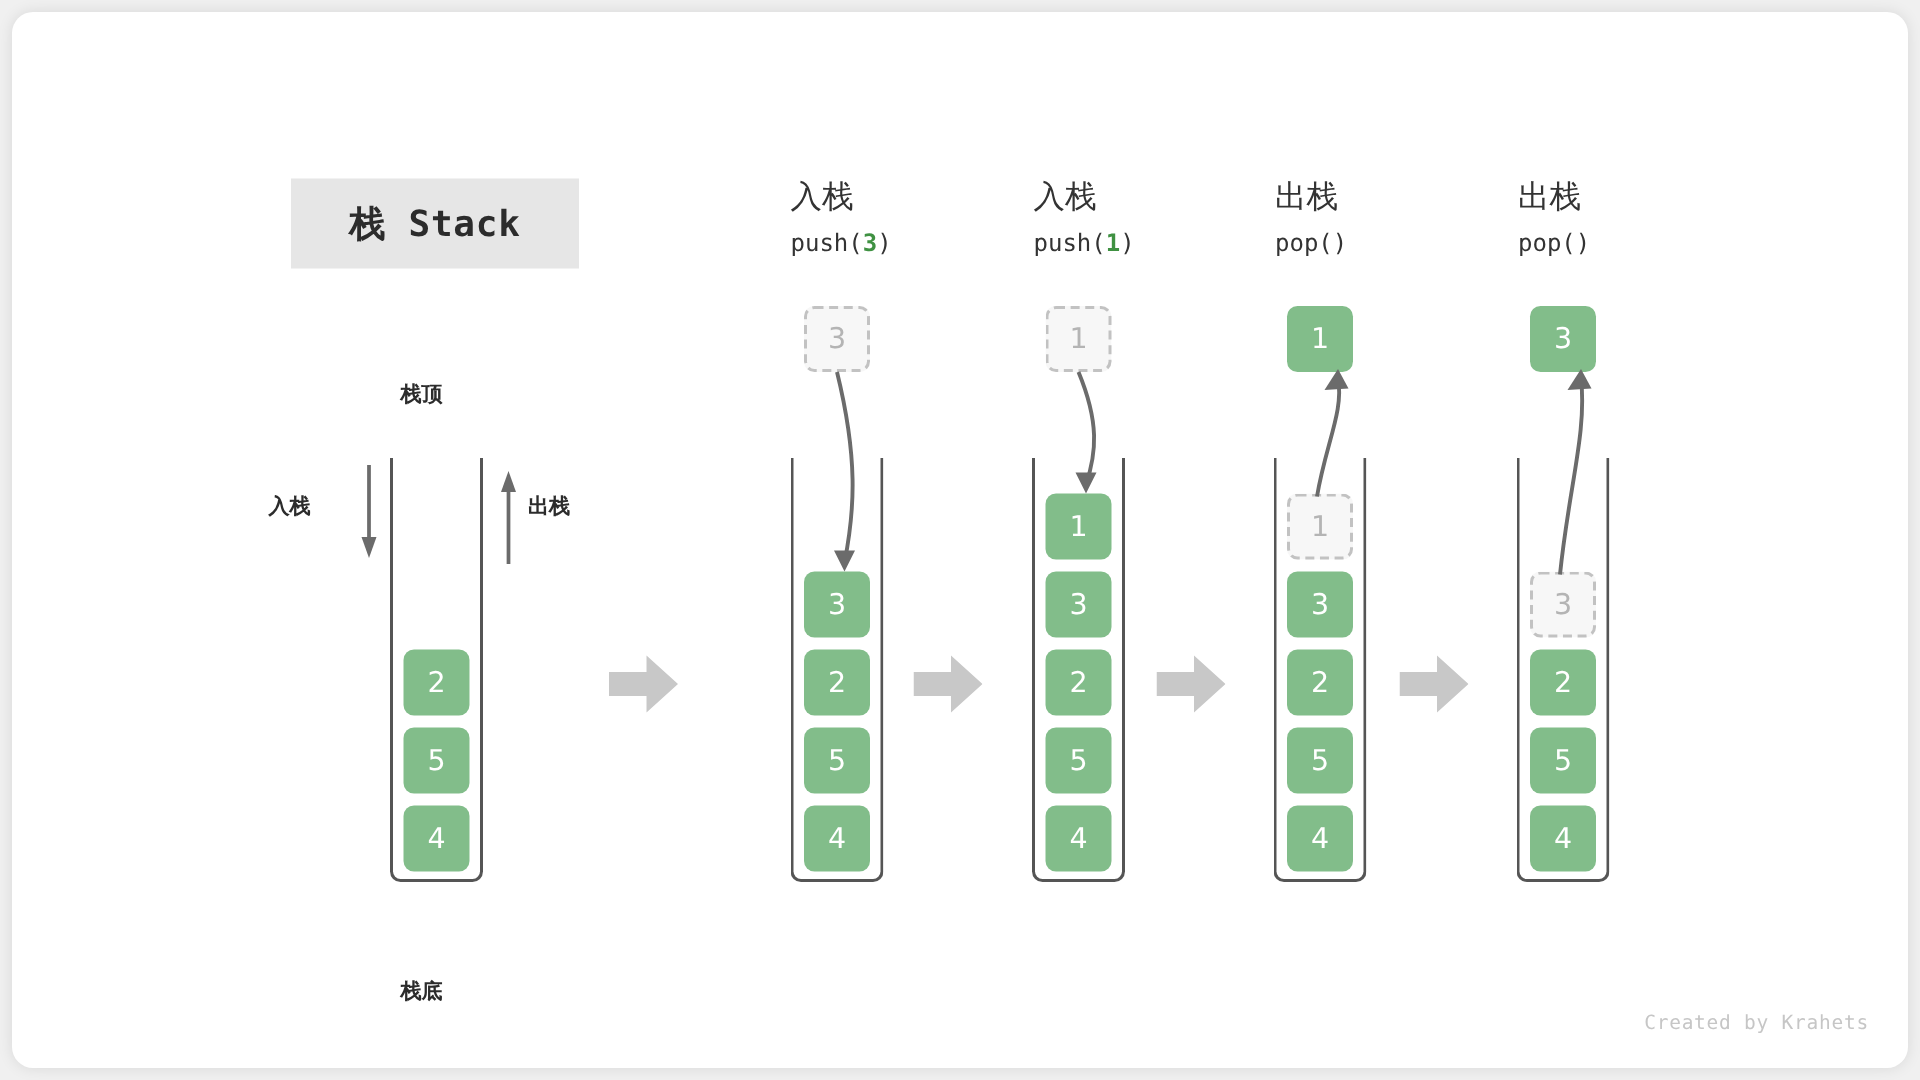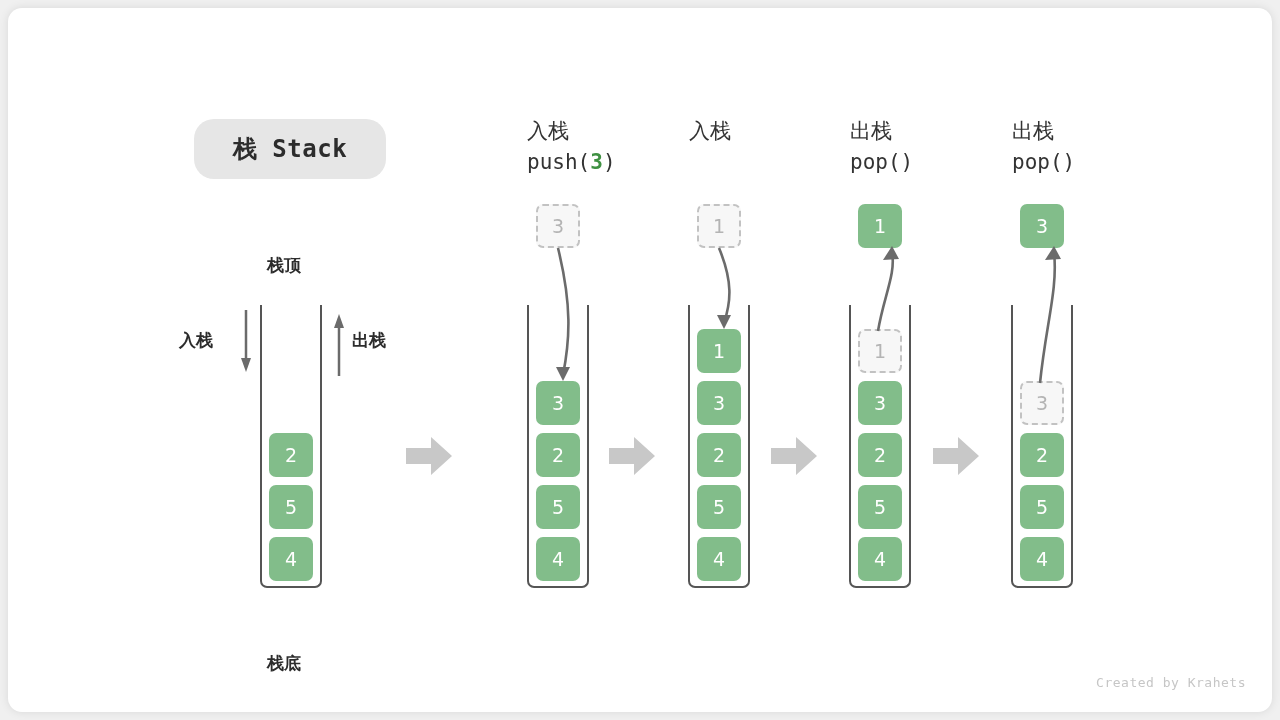--- a/index.html
+++ b/index.html
@@ -22,55 +22,55 @@
     box-shadow: 0 0 10px rgba(0,0,0,0.10);
     overflow: hidden;
   }
   .abs { position: absolute; }
 
   
   #title-chip {
     left: 186px; top: 111px;
     width: 192px; height: 60px;
     background: #e6e6e6;
-    border-radius: 20px;
+    border-radius: 0;
     display: flex; align-items: center; justify-content: center;
   }
   #title-chip .txt {
     font-family: "DejaVu Sans Mono", "Liberation Mono", monospace;
     font-size: 24px;
     font-weight: bold;
     color: #2c2c2c;
     letter-spacing: 0.5px;
   }
 
   
   .cn-label {
     font-family: "DejaVu Sans", "Liberation Sans", sans-serif;
-    font-size: 17px;
+    font-size: 14px;
     font-weight: bold;
     color: #2c2c2c;
     white-space: nowrap;
   }
 
   
   .col-head {
     width: 200px;
     text-align: left;
   }
   .col-head .line1 {
     font-family: "DejaVu Sans", "Liberation Sans", sans-serif;
     font-size: 21px;
     color: #333333;
     line-height: 30px;
     white-space: nowrap;
   }
   .col-head .line2 {
     font-family: "DejaVu Sans Mono", "Liberation Mono", monospace;
-    font-size: 21px;
+    font-size: 16px;
     color: #333333;
     line-height: 32px;
     white-space: nowrap;
   }
   .col-head .arg {
     color: #3f9142;
     font-weight: bold;
   }
 
   
@@ -165,20 +165,21 @@
       <div class="cell green abs" style="left: 528px; top: 425px;">2</div>
       <div class="cell green abs" style="left: 528px; top: 477px;">5</div>
       <div class="cell green abs" style="left: 528px; top: 529px;">4</div>
       <div class="cell abs ghost" style="left: 528px; top: 196px;">3</div>
       <svg class="abs motion" width="120" height="240" viewBox="0 0 120 240" style="left: 499px; top: 230px;">
         <path d="M 51 10 C 65 67.15, 63 101.44, 56 137" fill="none" stroke="#6b6b6b" stroke-width="2.6"></path>
         <polygon points="56,143 49,129 63,129" fill="#6b6b6b"></polygon>
       </svg>
       <div class="abs col-head" style="left: 681px; top: 108px;">
         <div class="line1">入栈</div>
+        <div class="line2"><span>push(</span><span class="arg">1</span><span>)</span></div>
       </div>
       <div class="abs stack-box" style="left: 680px; top: 297px; height: 283px;"></div>
       <div class="cell green abs" style="left: 689px; top: 321px;">1</div>
       <div class="cell green abs" style="left: 689px; top: 373px;">3</div>
       <div class="cell green abs" style="left: 689px; top: 425px;">2</div>
       <div class="cell green abs" style="left: 689px; top: 477px;">5</div>
       <div class="cell green abs" style="left: 689px; top: 529px;">4</div>
       <div class="cell abs ghost" style="left: 689px; top: 196px;">1</div>
       <svg class="abs motion" width="120" height="240" viewBox="0 0 120 240" style="left: 660px; top: 230px;">
         <path d="M 51 10 C 65 43.75, 63 64, 56 85" fill="none" stroke="#6b6b6b" stroke-width="2.6"></path>

